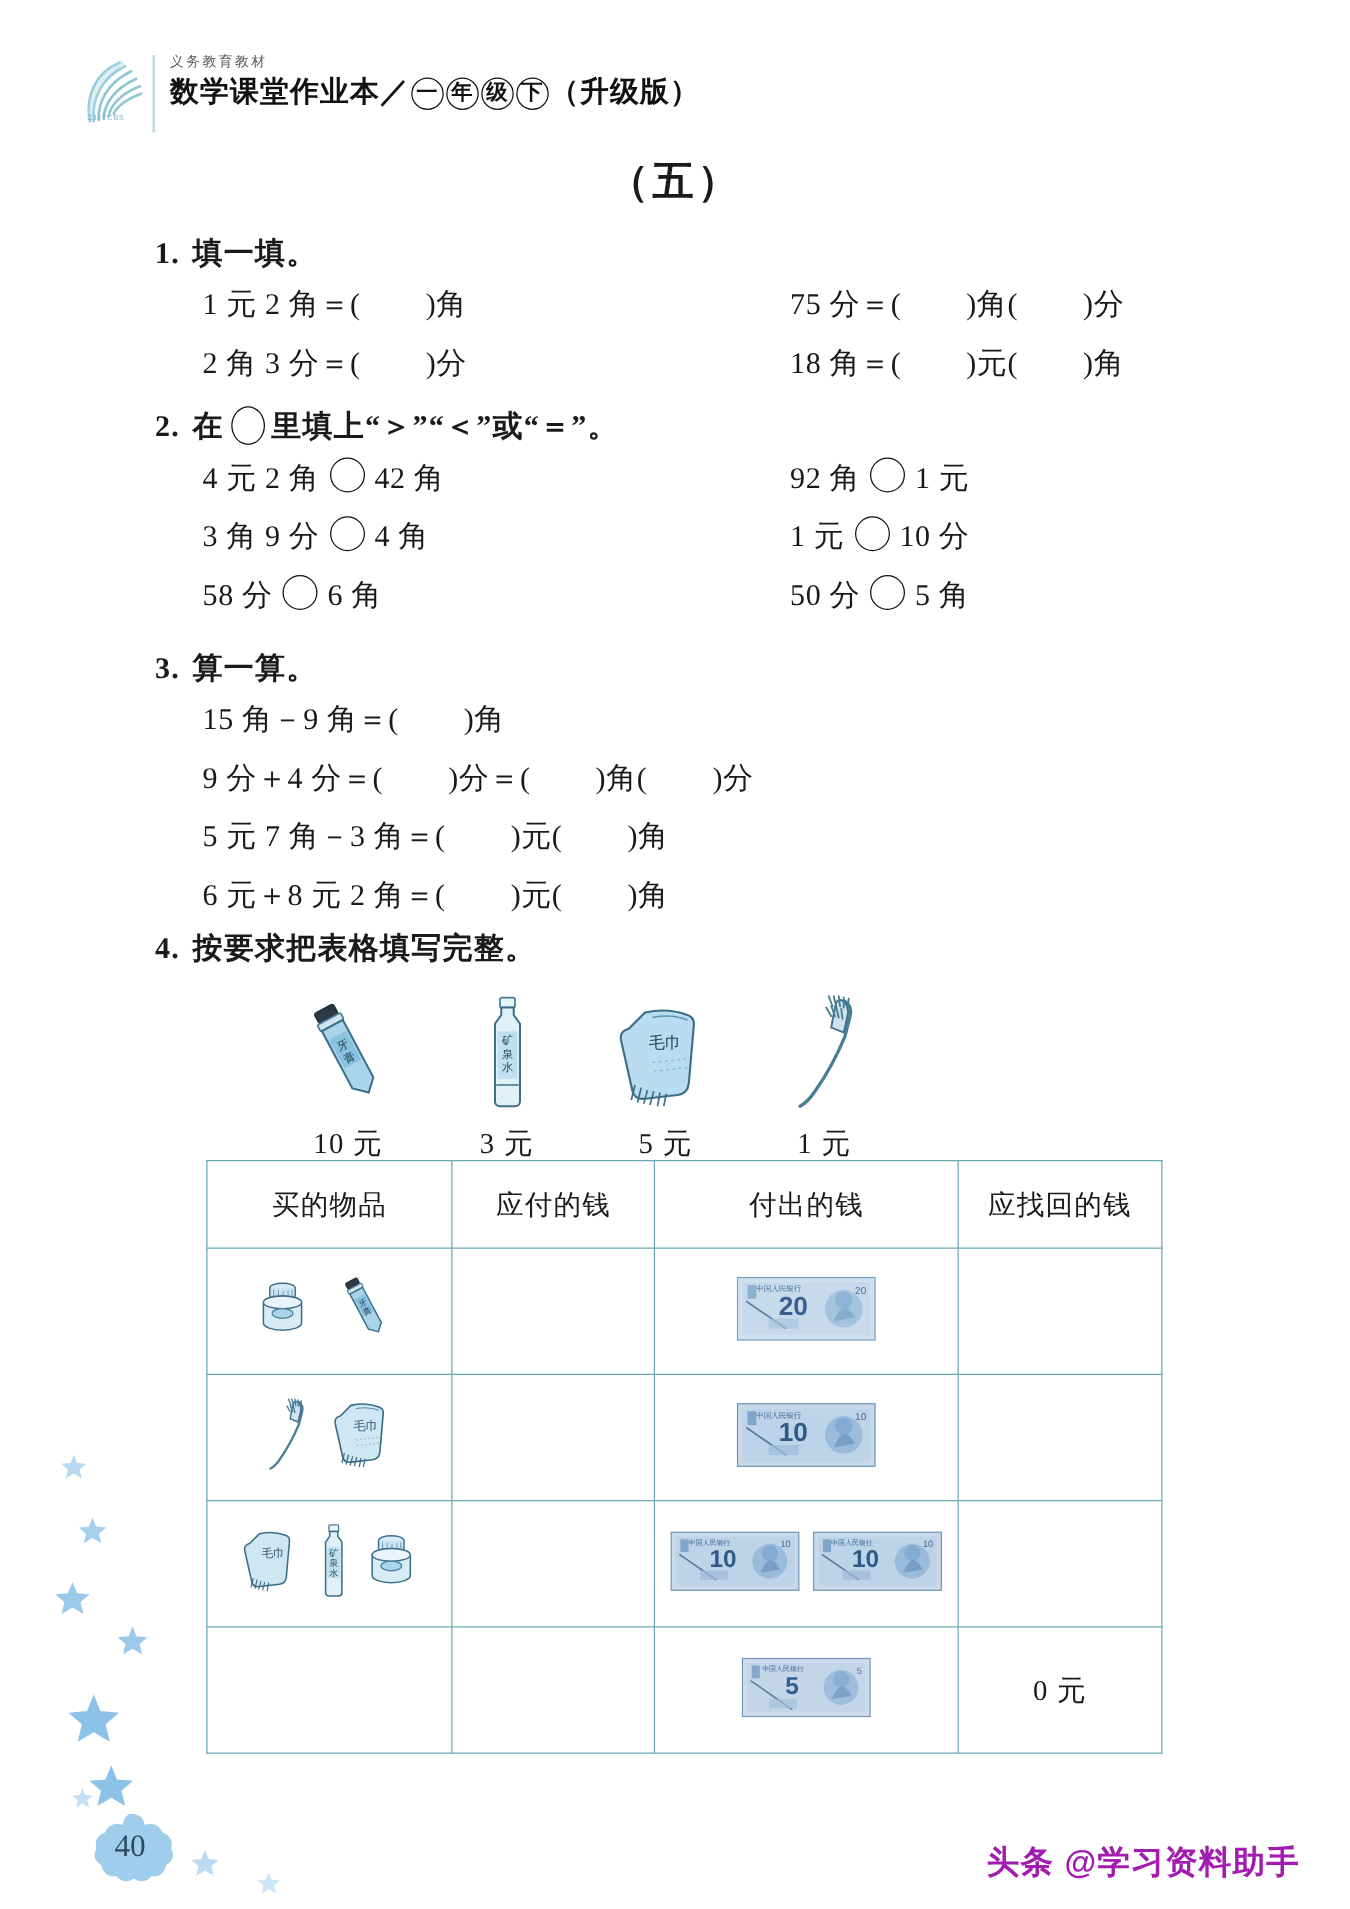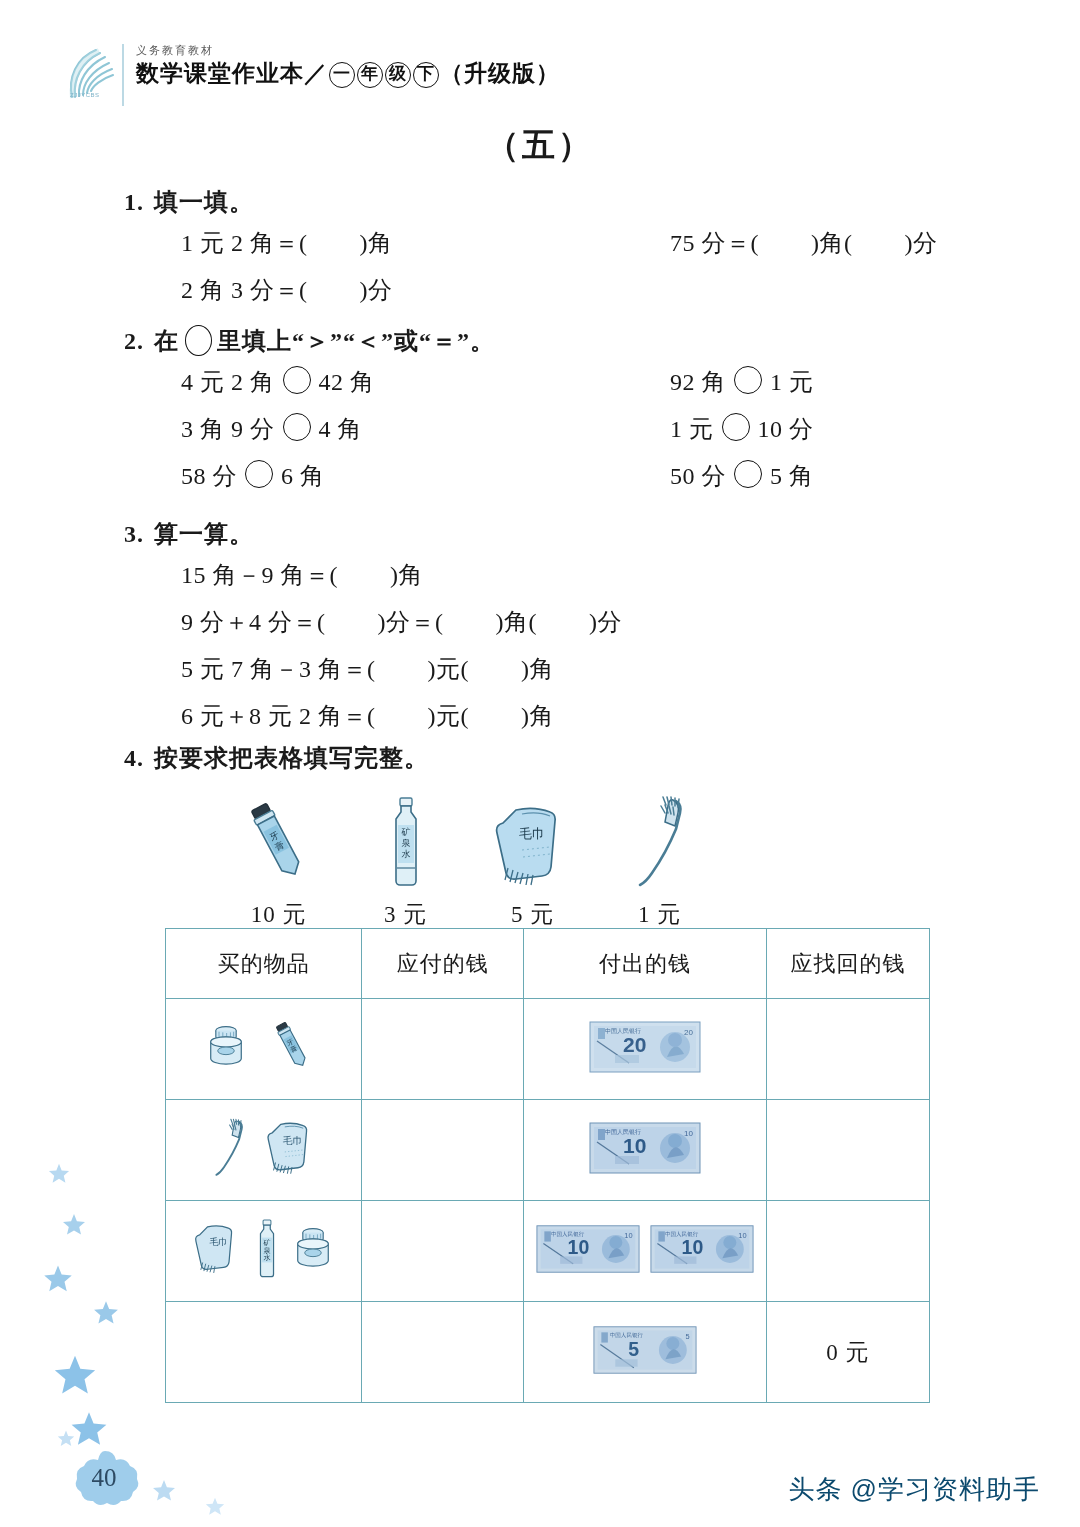--- a/index.html
+++ b/index.html
@@ -43,21 +43,21 @@
     position:absolute;top:123px;left:0;right:0;text-align:center;
     font-size:33px;font-weight:bold;letter-spacing:3px;
   }
 
   
   .ex{position:absolute;left:124px;}
   .ex-head{font-size:24px;font-weight:bold;letter-spacing:1px;display:flex;align-items:baseline;}
   .ex-num{width:30px;flex:none;}
   .ex-body{margin-left:38px;margin-top:9px;}
   .row{display:flex;margin-bottom:15px;}
-  .col{font-size:24px;letter-spacing:.5px;white-space:nowrap;margin-left:19px;}
+  .col{font-size:24px;letter-spacing:.5px;white-space:nowrap;}
   .c1{width:470px;}
   .c2{width:380px;}
   .gap{display:inline-block;width:52px;}
   .gap-s{display:inline-block;width:44px;}
   .circ{
     display:inline-block;width:26px;height:26px;border:1.7px solid #111;
     border-radius:50%;vertical-align:-4px;margin:0 8px;
   }
   .circ-in{
     display:inline-block;width:25px;height:29px;border:1.7px solid #111;
@@ -90,21 +90,21 @@
   
   .star{position:absolute;}
   .pagenum{
     position:absolute;left:73px;top:1455px;width:62px;height:46px;
     display:flex;align-items:center;justify-content:center;
     font-size:25px;color:#2d4a63;z-index:2;
   }
   .cloud{position:absolute;left:66px;top:1448px;z-index:1;}
   .watermark{
     position:absolute;right:40px;top:1472px;
-    font-size:26px;font-weight:normal;color:#0c4a6e;letter-spacing:1px;
+    font-size:26px;font-weight:bold;color:#a21caf;letter-spacing:1px;
     font-family:"Liberation Sans",sans-serif;
   }
 </style>
 </head>
 <body>
 
 <div class="page">
 
   <div class="header">
     <div class="logo">
@@ -142,20 +142,23 @@
         <div class="col c1">
           <span>1 元 2 角＝(</span><span class="gap"></span><span>)角</span>
         </div>
         <div class="col c2">
           <span>75 分＝(</span><span class="gap"></span><span>)角(</span><span class="gap"></span><span>)分</span>
         </div>
       </div>
       <div class="row">
         <div class="col c1">
           <span>2 角 3 分＝(</span><span class="gap"></span><span>)分</span>
+        </div>
+        <div class="col c2">
+          <span>18 角＝(</span><span class="gap"></span><span>)元(</span><span class="gap"></span><span>)角</span>
         </div>
       </div>
     </div>
   </div>
 
   <div class="ex" style="top:325px;">
     <div class="ex-head">
       <span class="ex-num">2.</span>
       <span><span>在</span><span class="circ-in"></span><span>里填上</span><span>“＞”</span><span>“＜”</span><span>或</span><span>“＝”</span><span>。</span></span>
     </div>

